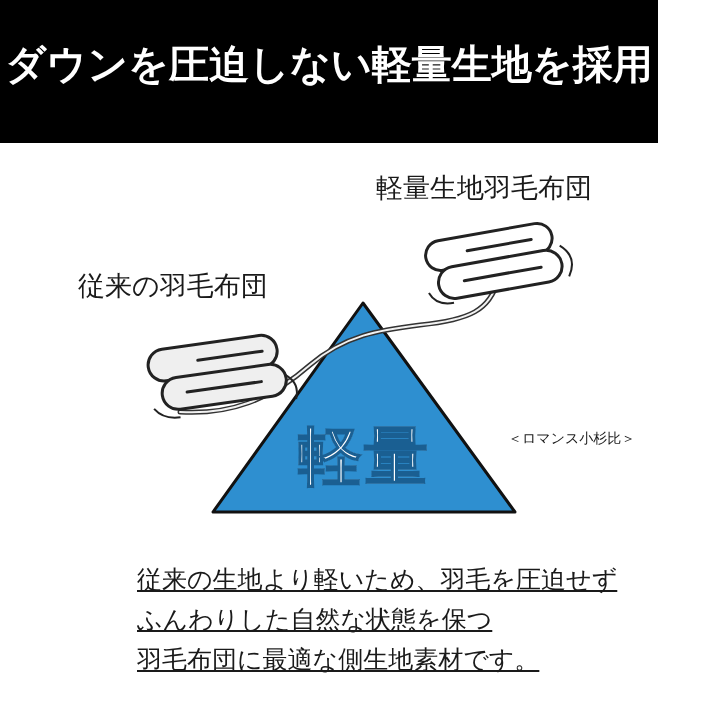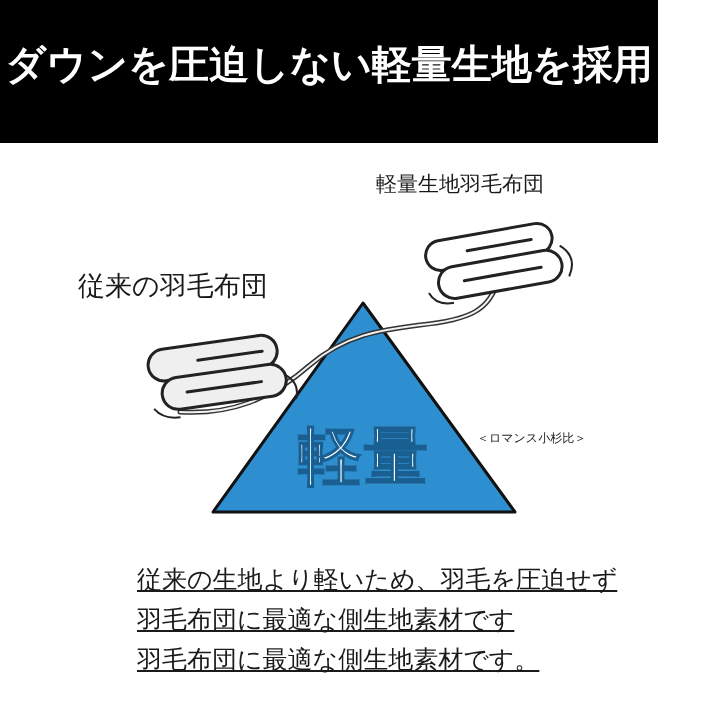--- a/index.html
+++ b/index.html
@@ -14,23 +14,23 @@
       display: flex; align-items: center; justify-content: center;
     }
     .banner-title {
       color: #ffffff; font-size: 40px; font-weight: bold;
       letter-spacing: 0px; margin-top: -14px; white-space: nowrap;
     }
     .illustration { position: absolute; left: 0; top: 143px; width: 720px; height: 400px; }
     .label {
       position: absolute; color: #1a1a1a; white-space: nowrap;
     }
-    .label-light { left: 376px; top: 170px; font-size: 21px; }
+    .label-light { left: 376px; top: 170px; font-size: 27px; }
     .label-conventional { left: 78px; top: 268px; font-size: 27px; }
-    .label-comparison { left: 477px; top: 430px; font-size: 12px; }
+    .label-comparison { left: 508px; top: 430px; font-size: 14px; }
     .description {
       position: absolute; left: 137px; top: 560px;
       font-size: 25px; line-height: 40px; color: #1a1a1a;
     }
     .description div { white-space: nowrap; text-decoration: underline; }
   </style>
 </head>
 <body>
 
 <div class="banner">
@@ -64,15 +64,15 @@
 
   <text x="364" y="478" text-anchor="middle" font-size="64" font-weight="bold" fill="#ffffff" font-family="DejaVu Sans, sans-serif" letter-spacing="2" stroke="#1a5f92" stroke-width="1">軽量</text>
 </svg>
 
 <div class="label label-light">軽量生地羽毛布団</div>
 <div class="label label-conventional">従来の羽毛布団</div>
 <div class="label label-comparison">＜ロマンス小杉比＞</div>
 
 <div class="description">
   <div>従来の生地より軽いため、羽毛を圧迫せず</div>
-  <div>羽毛布団に最適な側生地素材です</div>
+  <div>ふんわりした自然な状態を保つ</div>
   <div>羽毛布団に最適な側生地素材です。</div>
 </div>
 
 </body></html>

